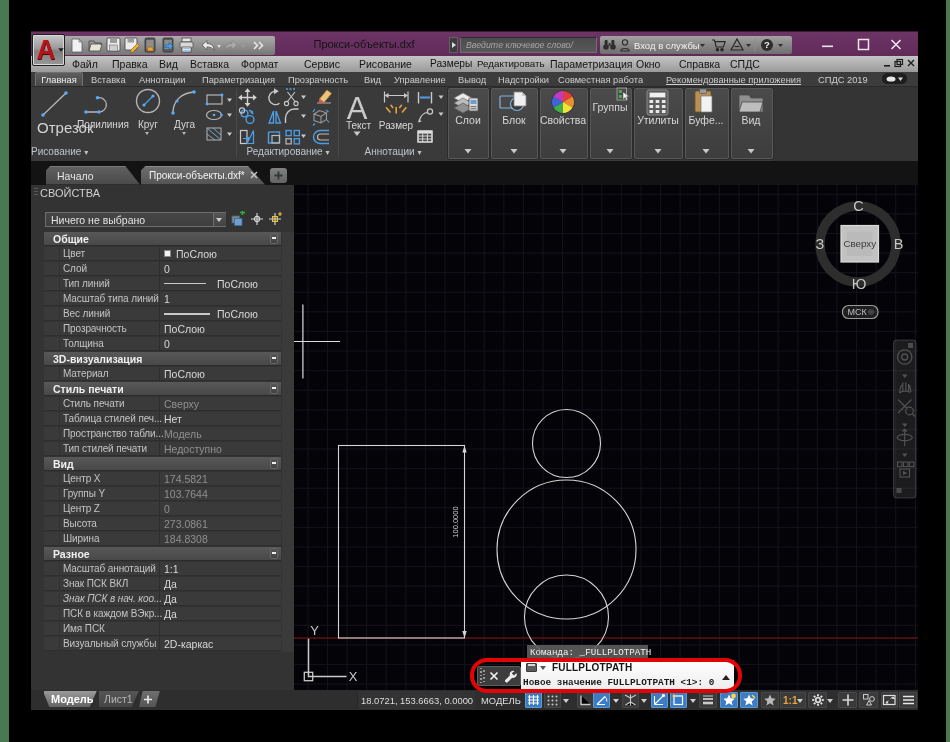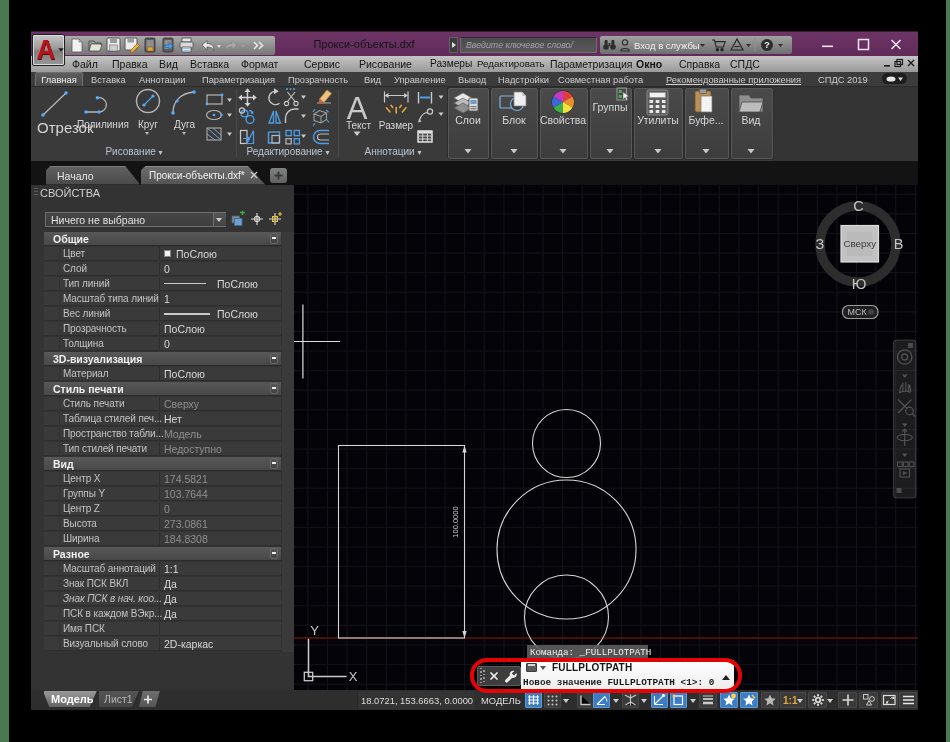--- a/index.html
+++ b/index.html
@@ -143,21 +143,21 @@
     <span class="mi" style="left:72px;">Файл</span>
         <span class="mi" style="left:112px;">Правка</span>
         <span class="mi" style="left:159px;">Вид</span>
         <span class="mi" style="left:190px;">Вставка</span>
         <span class="mi" style="left:241px;">Формат</span>
         <span class="mi" style="left:304px;">Сервис</span>
         <span class="mi" style="left:359px;">Рисование</span>
         <span class="mi" style="left:430px;font-size:10.2px;">Размеры</span>
         <span class="mi" style="left:477px;font-size:9.8px;">Редактировать</span>
         <span class="mi" style="left:550px;">Параметризация</span>
-        <span class="mi" style="left:636px;font-weight:bold;">Окно</span>
+        <span class="mi" style="left:636px;">Окно</span>
         <span class="mi" style="left:679px;">Справка</span>
         <span class="mi" style="left:730px;">СПДС</span>
   </div>
   <svg class="ab" style="left:883px;top:58px;" width="33" height="11" viewBox="0 0 33 11">
     <rect x="1" y="7" width="6" height="1.6" fill="#1d1d1d"></rect>
     <rect x="12" y="3.5" width="5.5" height="5" fill="none" stroke="#1d1d1d" stroke-width="1.2"></rect>
         <rect x="14" y="1.5" width="5.5" height="5" fill="none" stroke="#1d1d1d" stroke-width="1.2"></rect>
     <path d="M25 2 l6 6 M31 2 l-6 6" stroke="#1d1d1d" stroke-width="1.4"></path>
   </svg>
 </div>
@@ -186,21 +186,21 @@
 </div>
 
 <div class="ab" style="left:31px;top:86px;width:887px;height:75px;background:#3a3a3a;"></div>
 <div id="ribbon">
   <div class="ab" style="left:31px;top:86px;width:887px;height:1px;background:#2a2a2a;"></div>
   <div class="ab" style="left:773px;top:87px;width:145px;height:74px;background:#343434;"></div>
 
   <div class="ab" style="left:236px;top:89px;width:1px;height:68px;background:#2d2d2d;border-right:1px solid #4a4a4a;"></div>
   <div class="ab" style="left:338px;top:89px;width:1px;height:68px;background:#2d2d2d;border-right:1px solid #4a4a4a;"></div>
 
-  <div class="ab" style="left:31px;top:146px;width:206px;text-align:center;font-size:10px;color:#bcc3cf;">Рисование <span style="font-size:8px;">▾</span></div>
+  <div class="ab" style="left:31px;top:146px;width:206px;font-size:10px;color:#bcc3cf;">Рисование <span style="font-size:8px;">▾</span></div>
   <div class="ab" style="left:237px;top:146px;width:102px;text-align:center;font-size:10px;color:#bcc3cf;">Редактирование <span style="font-size:8px;">▾</span></div>
   <div class="ab" style="left:339px;top:146px;width:108px;text-align:center;font-size:10px;color:#bcc3cf;">Аннотации <span style="font-size:8px;">▾</span></div>
   <svg class="ab" style="left:31px;top:86px;" width="887" height="75" viewBox="0 0 887 75" fill="none">
 
     <g stroke="#b5b5b5" stroke-width="1.3">
           <line x1="12" y1="29" x2="35" y2="7"></line>
         </g>
     <circle cx="12" cy="29" r="1.8" fill="#55aaff"></circle>
         <circle cx="35" cy="7" r="1.8" fill="#55aaff"></circle>
 
@@ -597,21 +597,21 @@
 <div class="ab" style="left:58.5px;top:606.5px;width:1px;height:14px;background:#323232;"></div>
 <div class="ab lbl" style="left:63px;top:608.0px;">ПСК в каждом ВЭкр...</div>
 <div class="ab" style="left:164px;top:608.0px;font-size:10.5px;color:#d8d8d8;">Да</div>
 <div class="ab" style="left:44px;top:621.5px;width:237px;height:14px;background:#3a3a3a;border-bottom:1px solid #2e2e2e;"></div>
 <div class="ab" style="left:158.5px;top:621.5px;width:1px;height:14px;background:#2e2e2e;"></div>
 <div class="ab" style="left:58.5px;top:621.5px;width:1px;height:14px;background:#323232;"></div>
 <div class="ab lbl" style="left:63px;top:623.0px;">Имя ПСК</div>
 <div class="ab" style="left:44px;top:636.5px;width:237px;height:14px;background:#3a3a3a;border-bottom:1px solid #2e2e2e;"></div>
 <div class="ab" style="left:158.5px;top:636.5px;width:1px;height:14px;background:#2e2e2e;"></div>
 <div class="ab" style="left:58.5px;top:636.5px;width:1px;height:14px;background:#323232;"></div>
-<div class="ab lbl" style="left:63px;top:638.0px;">Визуальный слово</div>
+<div class="ab lbl" style="left:63px;top:638.0px;">Визуальный службы</div>
 <div class="ab" style="left:164px;top:638.0px;font-size:10.5px;color:#d8d8d8;">2D-каркас</div>
 </div>
 
 <div id="draw" class="ab" style="left:293.5px;top:184.5px;width:624.5px;height:505.5px;background-color:#040408;background-image:linear-gradient(to right,#12121b 1px,transparent 1px),linear-gradient(to bottom,#12121b 1px,transparent 1px);background-size:19.6px 19.6px;background-position:13.4px 8.8px;overflow:hidden;">
   <svg width="624.5" height="505.5" viewBox="0 0 624.5 505.5" fill="none" style="position:absolute;left:0;top:0;">
 
     <line x1="0" y1="453" x2="624.5" y2="453" stroke="#5f1011" stroke-width="1.4"></line>
 
     <rect x="44.5" y="260.5" width="126" height="192.5" stroke="#d4d4d4" stroke-width="1.1"></rect>
 

